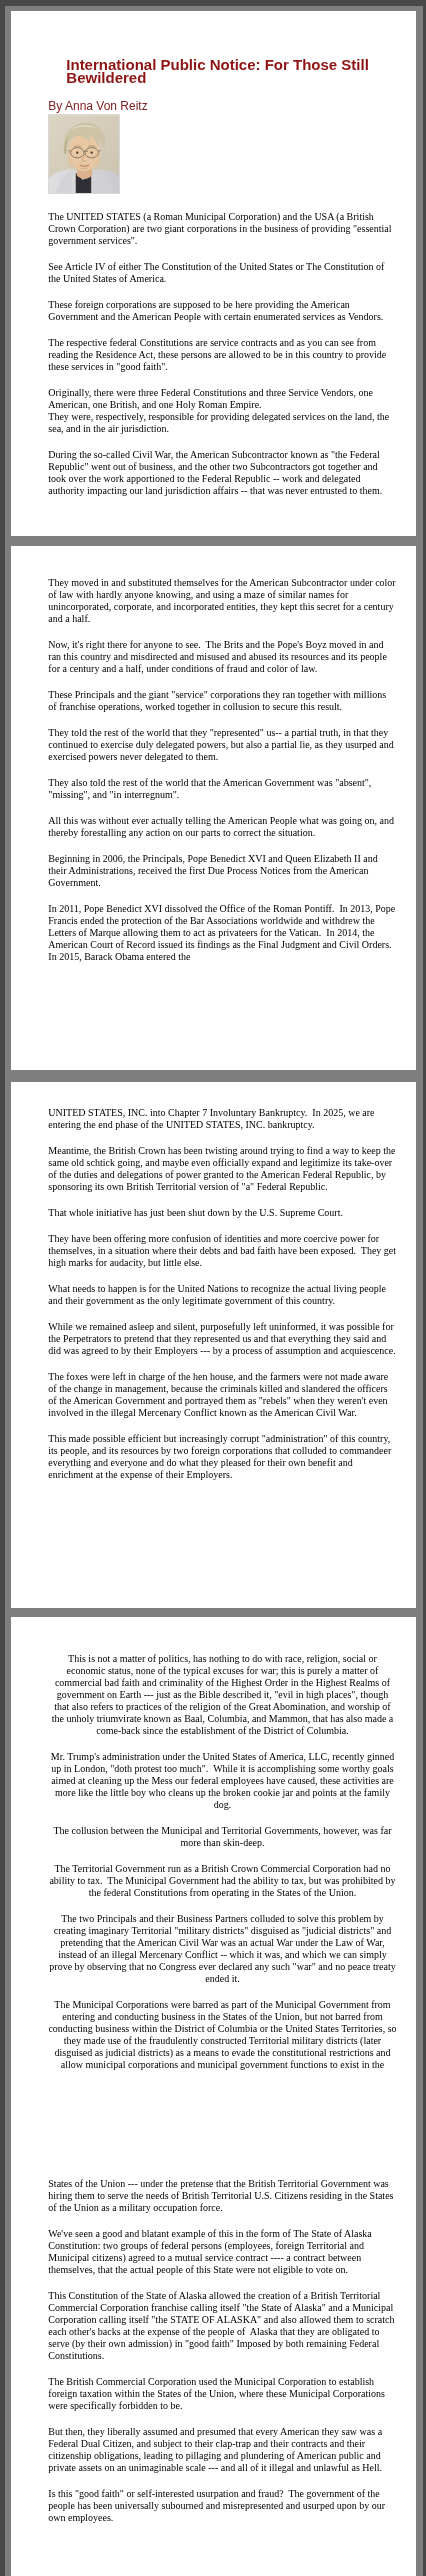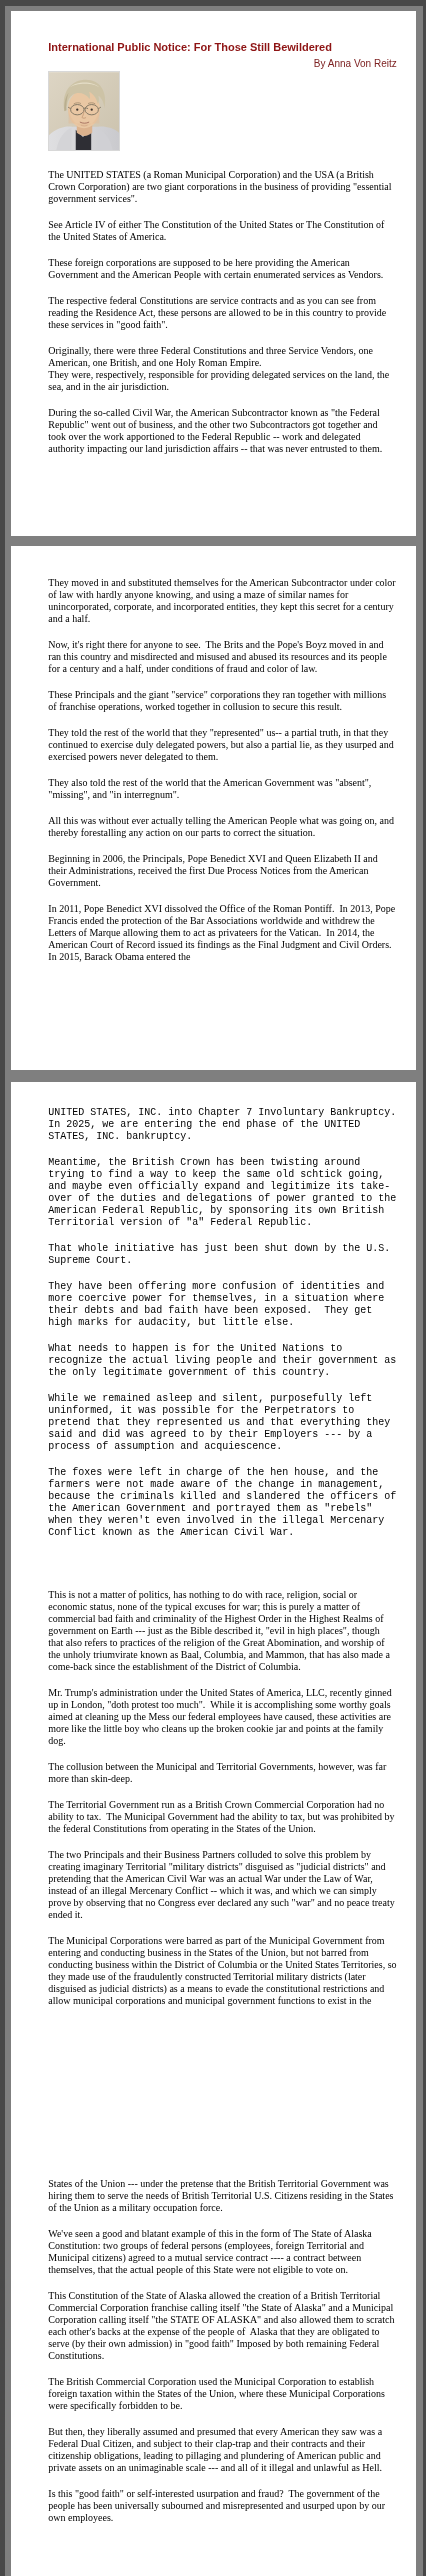--- a/index.html
+++ b/index.html
@@ -17,44 +17,43 @@
 
   
   .page {
     position:absolute; left:11.3px; width:405px;
     background:#ffffff;
     overflow:hidden;
     box-sizing:border-box;
   }
   .page-1 { top:11.3px;   height:525px; }
   .page-2 { top:546px; height:524px; }
-  .page-3 { top:1082px; height:526px;font-family:Liberation Mono, monospace; }
-  .page-4 { top:1553px; height:636px; }
+  .page-3 { top:1082px; height:526px; }
+  .page-4 { top:1617px; height:636px;text-align:center; }
   .page-5 { top:2152px; height:524px; }
 
   .inner { box-sizing:border-box; width:100%; height:100%; }
   .page-1 .inner { padding:30px 19.6px 0 37px; }
   .page-2 .inner { padding:31px 19.6px 0 37px; }
   .page-3 .inner { padding:25px 19.6px 0 37px; }
   .page-4 .inner { padding:36px 19.6px 0 37px; }
   .page-5 .inner { padding:26px 19.6px 0 37px; }
 
   h1.title {
-    margin:0; padding:0;
+    margin:18px; padding:0;
     font-family:"Liberation Sans","DejaVu Sans",sans-serif;
     font-weight:bold;
-    font-size:11px; line-height:12.4px;
+    font-size:15px; line-height:12.4px;
     color:#8e1414;
   }
   .byline {
     margin-top:6.2px;
     font-family:"Liberation Sans","DejaVu Sans",sans-serif;
-    font-size:10px; line-height:8.8px;
+    font-size:12px; line-height:8.8px;
     color:#7e2222;
-    text-align:right;
   }
   .portrait {
     margin-top:2.6px;
     width:72px; height:80px;
     display:block;
     border:0.5px solid #d8d8d8;
     box-sizing:border-box;
     overflow:hidden;
   }
   .portrait svg { display:block; }

